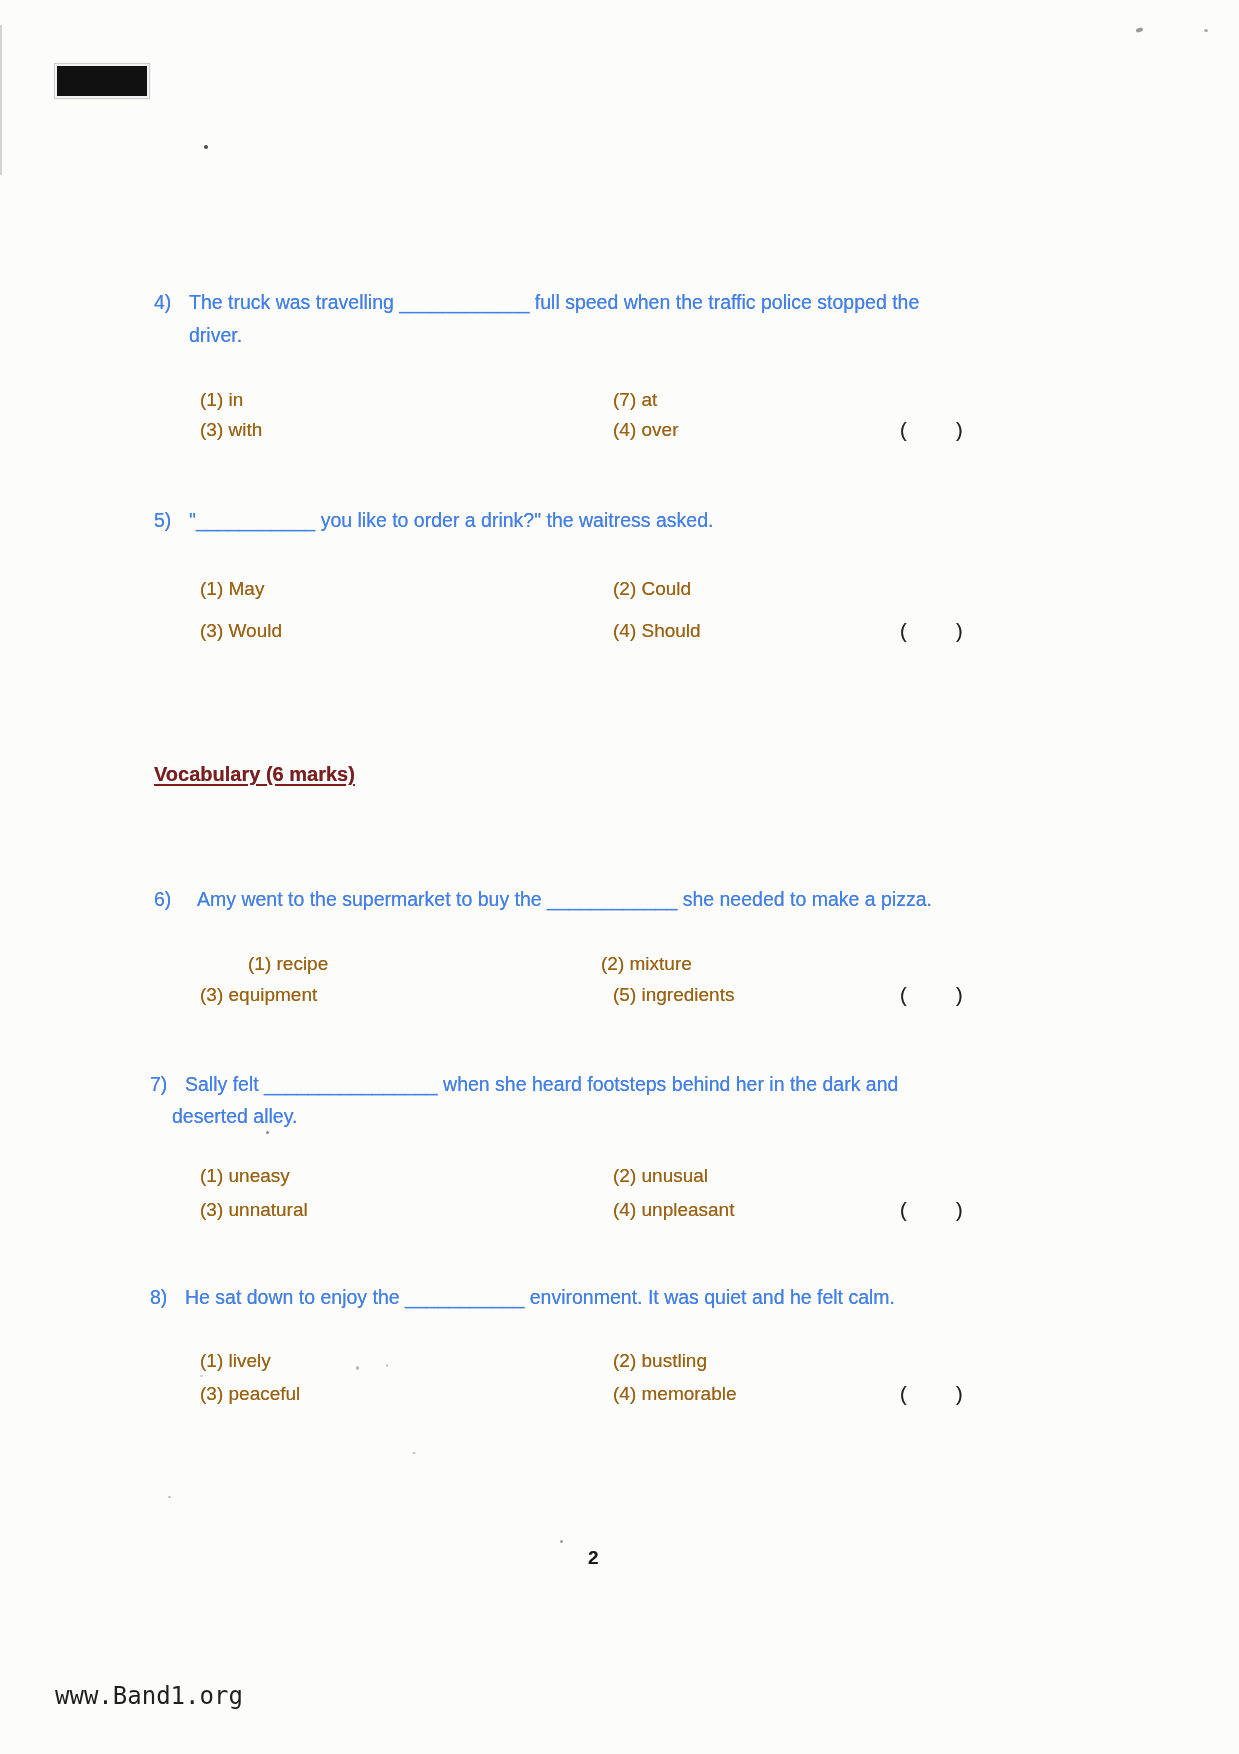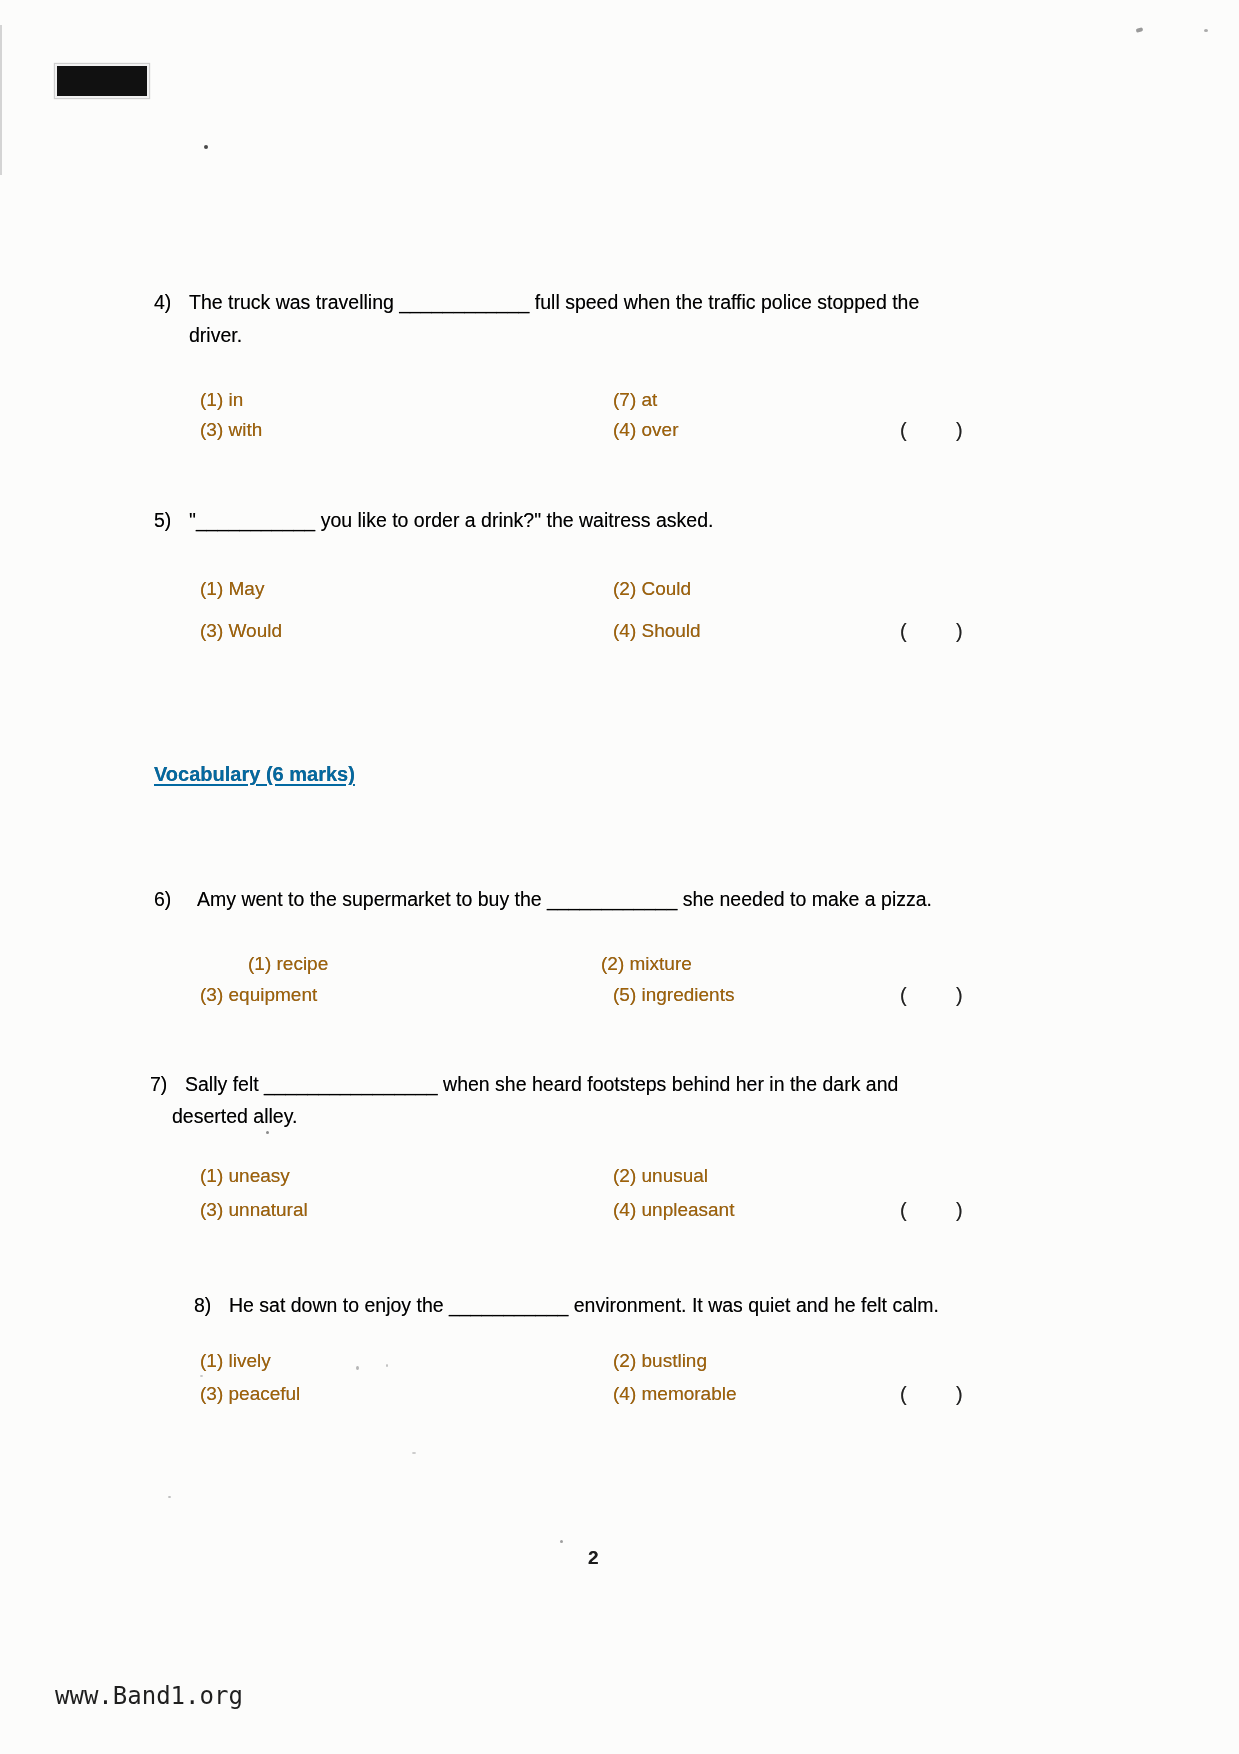--- a/index.html
+++ b/index.html
@@ -9,21 +9,21 @@
     background:#fcfcfb;
     overflow:hidden;
     font-family:"Liberation Sans", sans-serif;
     color:#1a1a1a;
   }
   .abs{position:absolute;}
   .line{
     white-space:pre;
     font-size:19.5px;
     line-height:1.2;
-    color:#000000;
+    color:#3b82f6;
     text-shadow:0 0 0.5px rgba(20,20,20,0.55);
   }
   .qnum{display:inline-block;min-width:35px;}
   .q{position:absolute;left:0;width:100%;height:0;}
   .opt{
     position:absolute;
     white-space:pre;
     font-size:19px;
     color:#a16207;
     text-shadow:0 0 0.5px rgba(20,20,20,0.5);
@@ -31,21 +31,21 @@
   .bracket{
     position:absolute;
     font-size:20px;
     color:#222;
     text-shadow:0 0 0.5px rgba(20,20,20,0.5);
   }
   .heading{
     font-size:20px;font-weight:bold;
     text-decoration:underline;
     text-underline-offset:3px;
-    color:#0369a1;
+    color:#7f1d1d;
     text-shadow:0 0 0.6px rgba(10,10,10,0.6);
     white-space:pre;
   }
   .instruction{
     font-size:19.5px;font-weight:bold;
     color:#151515;
     text-shadow:0 0 0.5px rgba(10,10,10,0.55);
     white-space:pre;
   }
   .page-num{font-size:19px;color:#1c1c1c;font-weight:bold;text-shadow:0 0 0.5px rgba(20,20,20,.5);}
@@ -127,21 +127,21 @@
     <div class="line abs" style="left:172px;top:32px;">deserted alley.</div>
     <span class="opt" style="left:200px;top:92px;">(1) uneasy</span>
     <span class="opt" style="left:613px;top:92px;">(2) unusual</span>
     <span class="opt" style="left:200px;top:126px;">(3) unnatural</span>
     <span class="opt" style="left:613px;top:126px;">(4) unpleasant</span>
     <span class="bracket" style="left:900px;top:126px;">(</span>
     <span class="bracket" style="left:956px;top:126px;">)</span>
   </div>
 
   <div class="q" style="top:1286px;">
-    <div class="line abs" style="left:150px;top:8px;margin-left:44px;"><span class="qnum">8)</span><span>He sat down to enjoy the ___________ environment. It was quiet and he felt calm.</span></div>
+    <div class="line abs" style="left:150px;top:0;"><span class="qnum">8)</span><span>He sat down to enjoy the ___________ environment. It was quiet and he felt calm.</span></div>
     <span class="opt" style="left:200px;top:64px;">(1) lively</span>
     <span class="opt" style="left:613px;top:64px;">(2) bustling</span>
     <span class="opt" style="left:200px;top:97px;">(3) peaceful</span>
     <span class="opt" style="left:613px;top:97px;">(4) memorable</span>
     <span class="bracket" style="left:900px;top:97px;">(</span>
     <span class="bracket" style="left:956px;top:97px;">)</span>
   </div>
 
   <div class="page-num abs" style="left:588px;top:1547px;">2</div>
 

